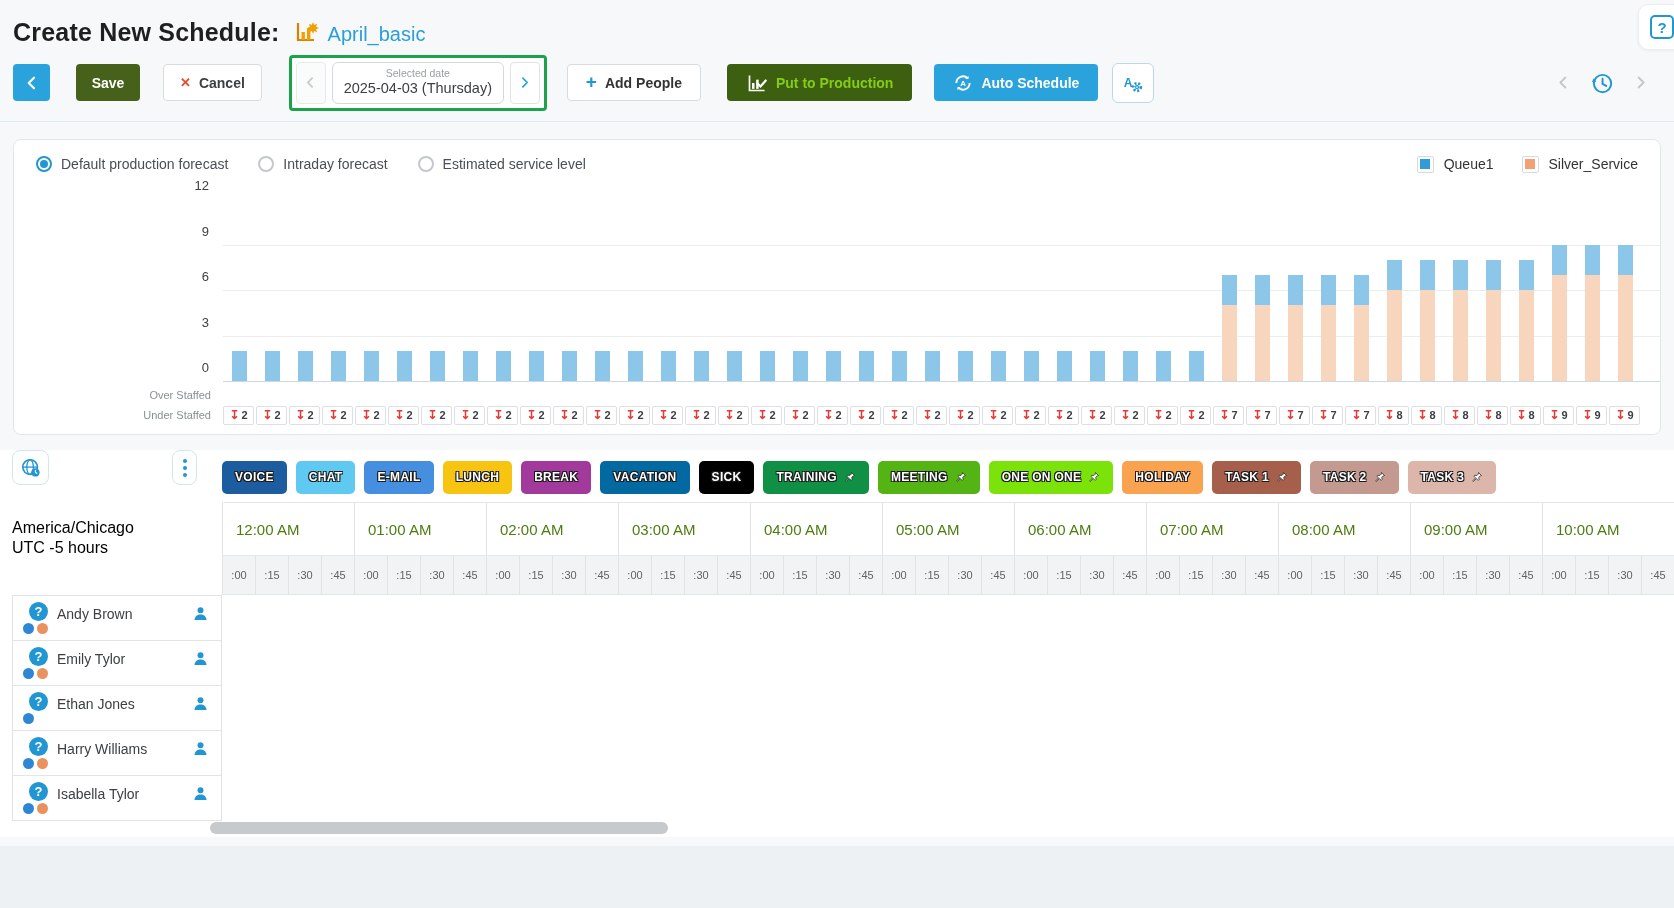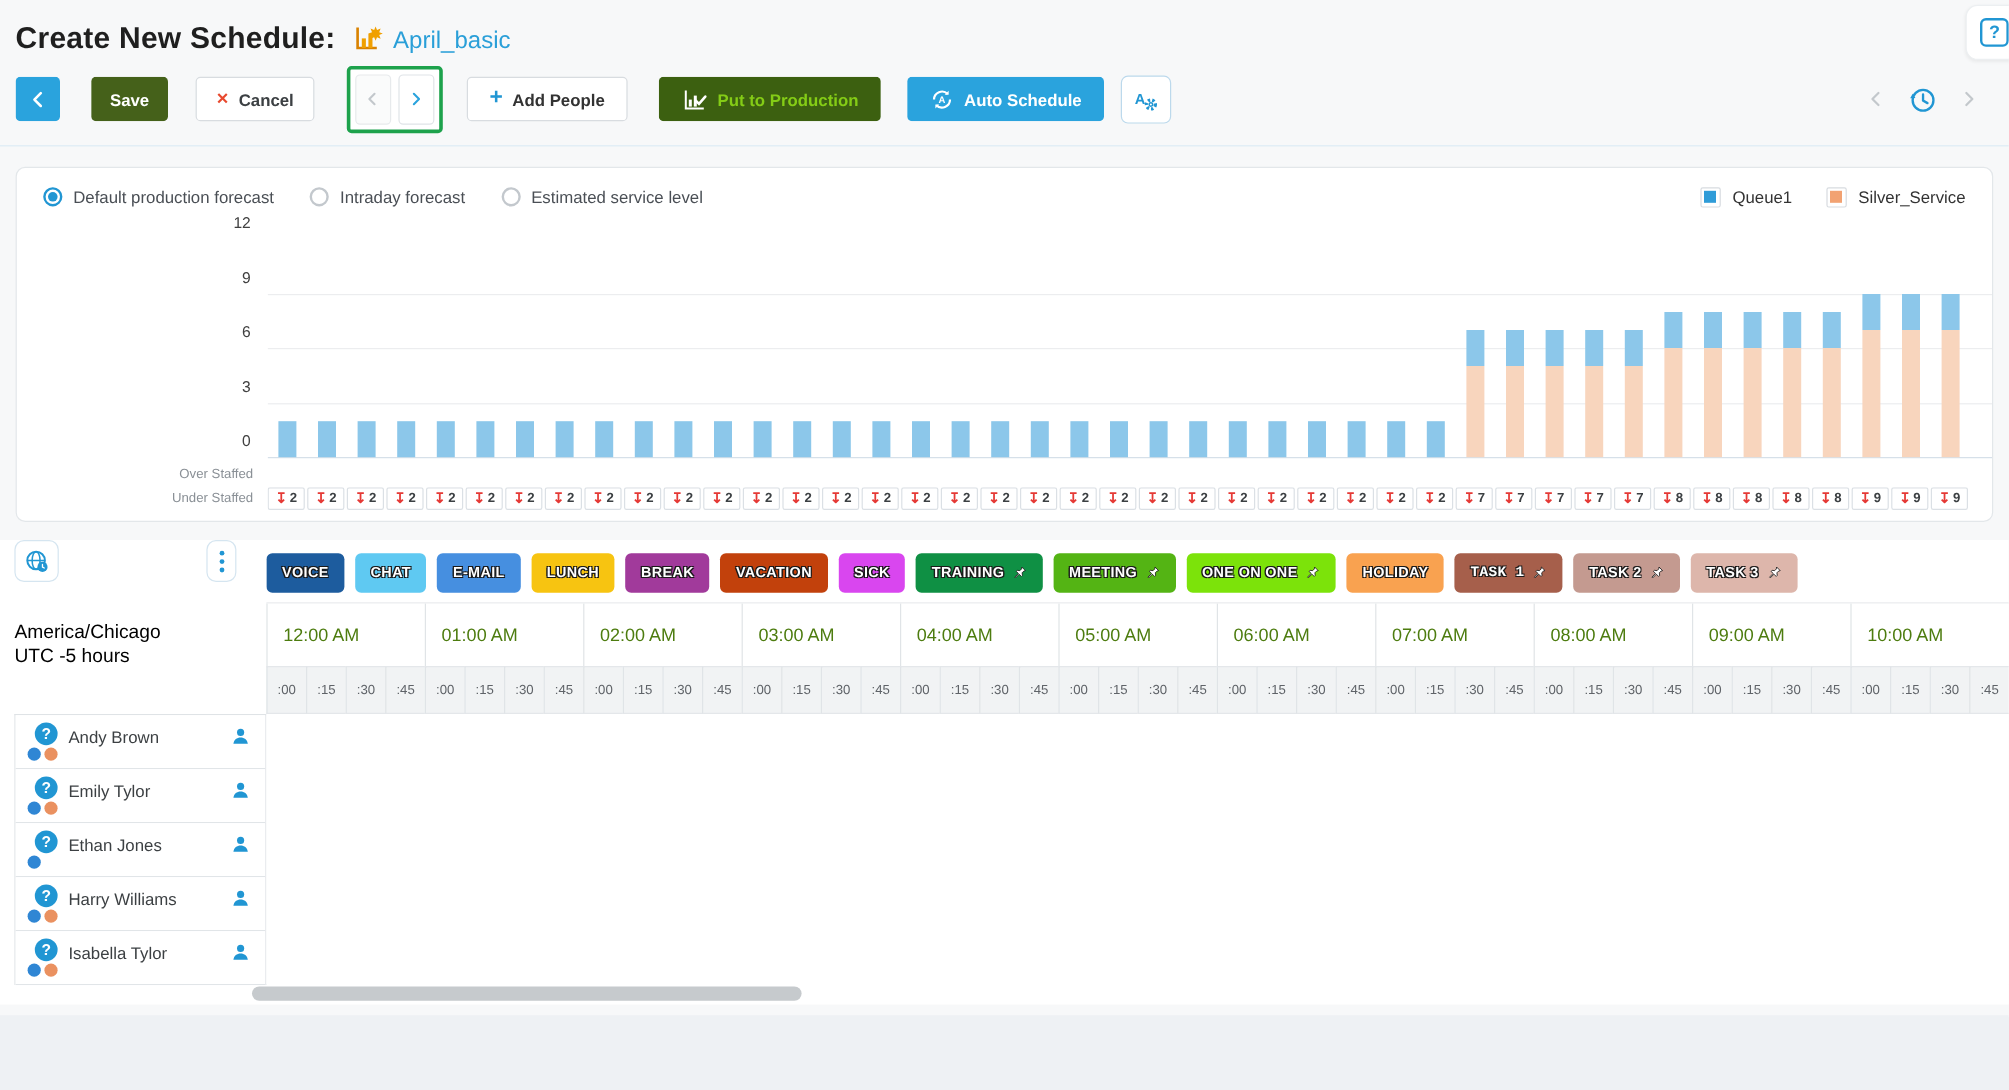--- a/index.html
+++ b/index.html
@@ -156,20 +156,24 @@
     <span class="x-glyph">✕</span>
     <span>Cancel</span>
   </button>
 
   <div class="date-group">
     <div class="date-nav prev">
       <svg width="13" height="13" viewBox="0 0 24 24">
           <path d="M15 4L7 12l8 8" stroke="#c3c8cc" stroke-width="3.2" fill="none" stroke-linecap="round" stroke-linejoin="round"></path>
         </svg>
     </div>
+    <div class="date-box">
+      <div class="date-label">Selected date</div>
+      <div class="date-value">2025-04-03 (Thursday)</div>
+    </div>
     <div class="date-nav next">
       <svg width="13" height="13" viewBox="0 0 24 24">
           <path d="M9 4l8 8-8 8" stroke="#2aa3dd" stroke-width="3.2" fill="none" stroke-linecap="round" stroke-linejoin="round"></path>
         </svg>
     </div>
   </div>
 
   <button class="btn btn-add-people">
     <span class="plus-glyph">+</span>
     <span>Add People</span>
@@ -745,24 +749,24 @@
         </div>
         <div class="chip" style="background: rgb(70, 143, 224);">
           <div>E-MAIL</div>
         </div>
         <div class="chip" style="background: rgb(247, 196, 17);">
           <div>LUNCH</div>
         </div>
         <div class="chip" style="background: rgb(161, 58, 155);">
           <div>BREAK</div>
         </div>
-        <div class="chip" style="background: #c2410c;">
+        <div class="chip" style="background: #0369a1;">
           <div>VACATION</div>
         </div>
-        <div class="chip" style="background: #d946ef;">
+        <div class="chip" style="background: #000000;">
           <div>SICK</div>
         </div>
         <div class="chip" style="background: rgb(15, 144, 68);">
           <div>TRAINING</div>
           <svg class="pin-icon" width="12" height="12" viewBox="0 0 24 24">
             <path d="M15 3l6 6-2.6.8-2.9 2.9.6 4.2-1.8 1.8-3.7-3.7-6.1 6.1-1.2-1.2 6.1-6.1L5.7 10.3l1.8-1.8 4.2.6 2.9-2.9z" fill="#fff" stroke="#1a1a1a" stroke-width="1.4"></path>
           </svg>
         </div>
         <div class="chip" style="background: rgb(84, 180, 20);">
           <div>MEETING</div>
@@ -772,21 +776,21 @@
         </div>
         <div class="chip" style="background: rgb(124, 227, 10);">
           <div>ONE ON ONE</div>
           <svg class="pin-icon" width="12" height="12" viewBox="0 0 24 24">
             <path d="M15 3l6 6-2.6.8-2.9 2.9.6 4.2-1.8 1.8-3.7-3.7-6.1 6.1-1.2-1.2 6.1-6.1L5.7 10.3l1.8-1.8 4.2.6 2.9-2.9z" fill="#fff" stroke="#1a1a1a" stroke-width="1.4"></path>
           </svg>
         </div>
         <div class="chip" style="background: rgb(249, 162, 80);">
           <div>HOLIDAY</div>
         </div>
-        <div class="chip" style="background: rgb(166, 95, 75); font-family: Liberation Mono, monospace;">
+        <div class="chip" style="background: rgb(166, 95, 75);">
           <div>TASK 1</div>
           <svg class="pin-icon" width="12" height="12" viewBox="0 0 24 24">
             <path d="M15 3l6 6-2.6.8-2.9 2.9.6 4.2-1.8 1.8-3.7-3.7-6.1 6.1-1.2-1.2 6.1-6.1L5.7 10.3l1.8-1.8 4.2.6 2.9-2.9z" fill="#fff" stroke="#1a1a1a" stroke-width="1.4"></path>
           </svg>
         </div>
         <div class="chip" style="background: rgb(196, 154, 144);">
           <div>TASK 2</div>
           <svg class="pin-icon" width="12" height="12" viewBox="0 0 24 24">
             <path d="M15 3l6 6-2.6.8-2.9 2.9.6 4.2-1.8 1.8-3.7-3.7-6.1 6.1-1.2-1.2 6.1-6.1L5.7 10.3l1.8-1.8 4.2.6 2.9-2.9z" fill="#fff" stroke="#1a1a1a" stroke-width="1.4"></path>
           </svg>

